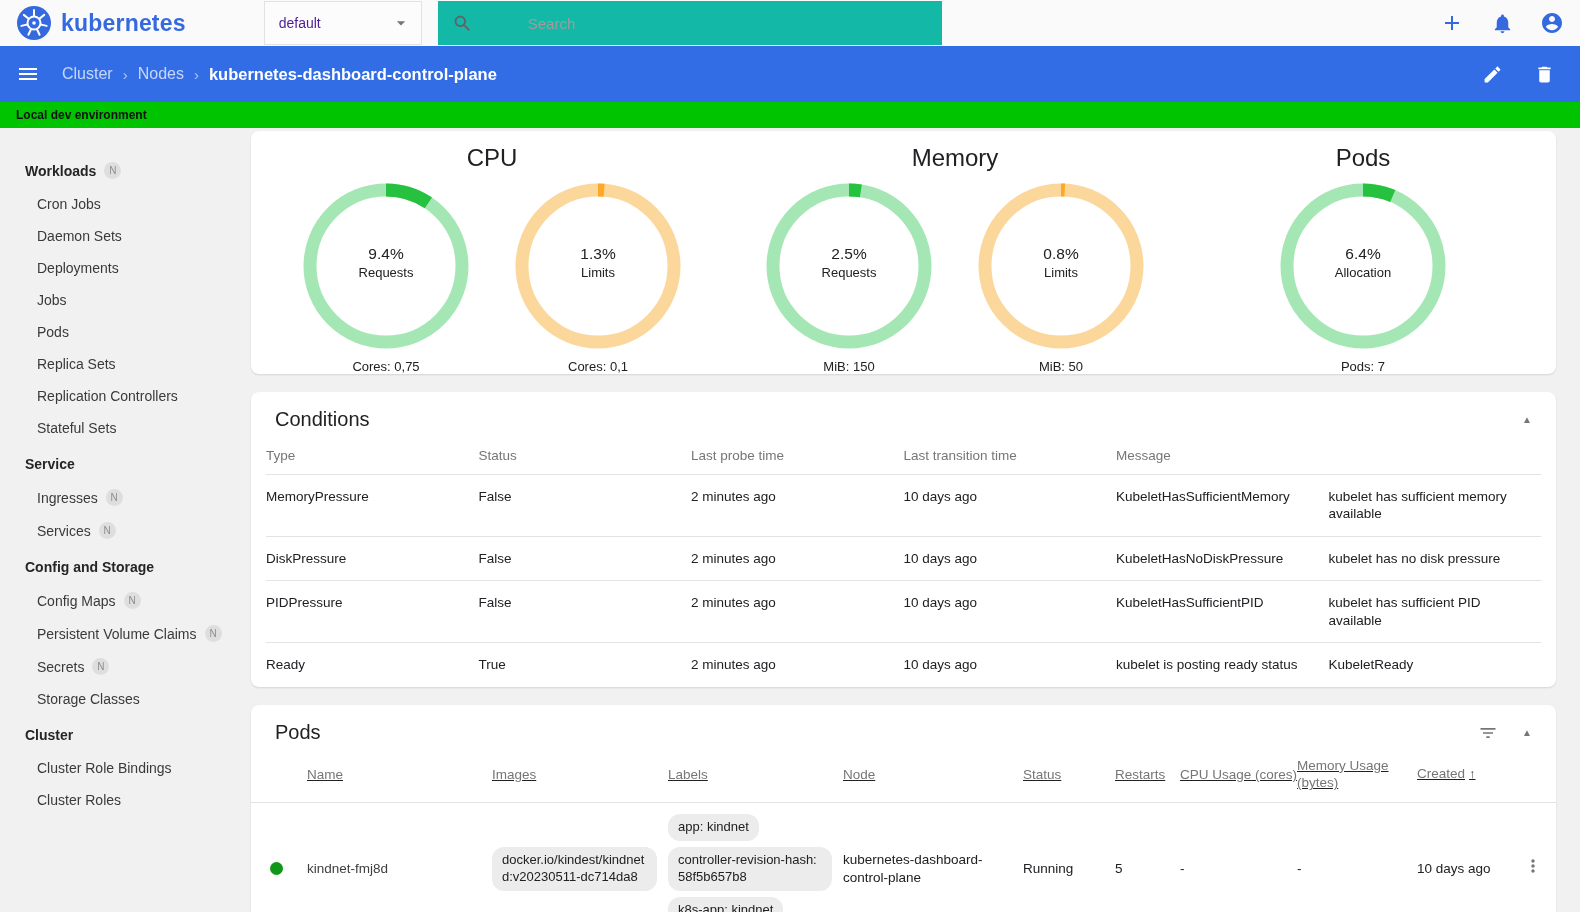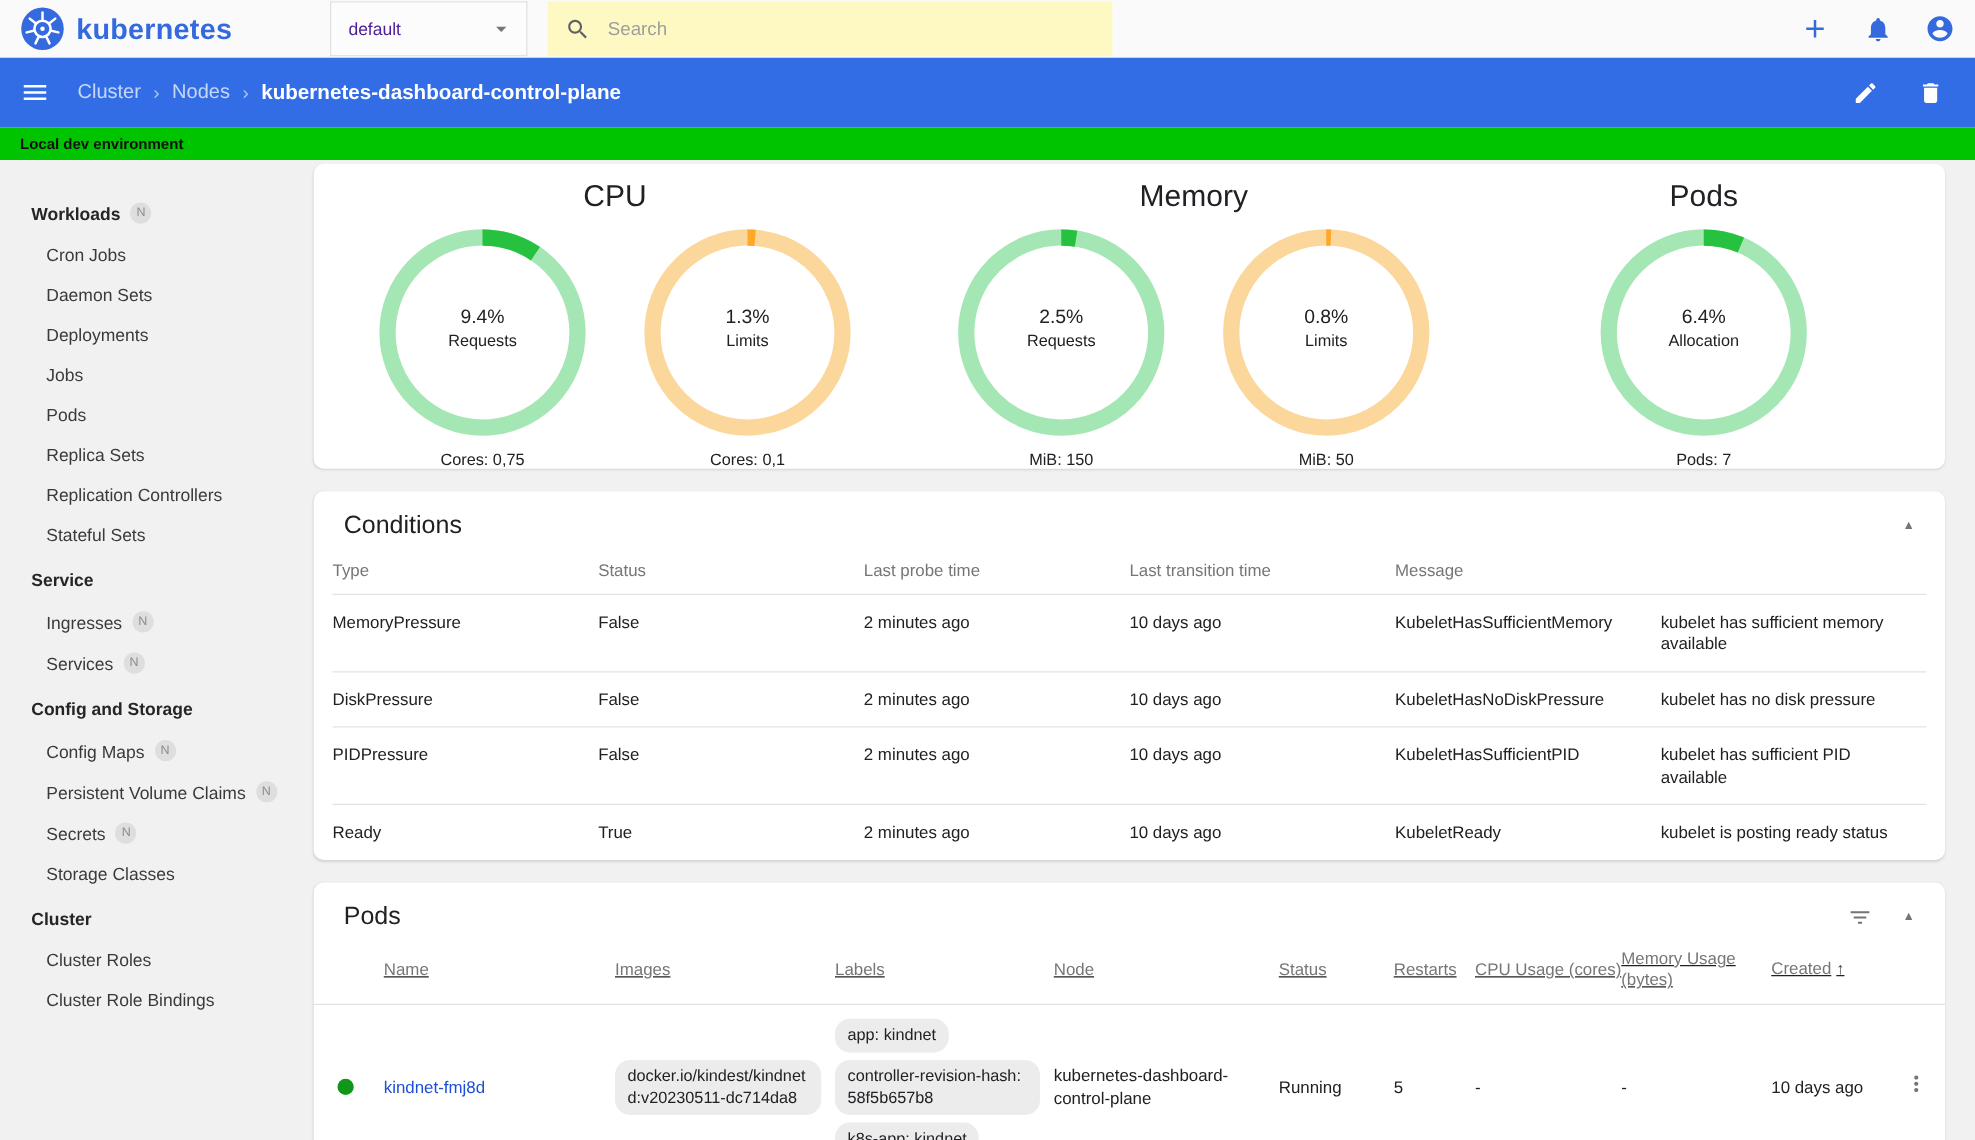--- a/index.html
+++ b/index.html
@@ -6,21 +6,21 @@
   html,body { width:1580px; height:912px; overflow:hidden; }
   body { font-family:"Liberation Sans", sans-serif; background:#f1f1f1; color:#202124; }
 
   
   .topbar { height:46px; background:#fafafa; display:flex; align-items:center; padding:0 16px; position:relative; }
   .brand { display:flex; align-items:center; gap:9px; cursor:pointer; }
   .brand-word { font-size:23px; font-weight:bold; color:#356ade; letter-spacing:.2px; }
   .ns-select { margin-left:78px; width:158px; height:44px; border:1px solid #e2e2e2; background:#fcfcfc;
     display:flex; align-items:center; justify-content:space-between; padding:0 10px 0 14px; cursor:pointer; }
   .ns-select span { font-size:14px; color:#4c1d95; }
-  .searchbox { margin-left:16px; width:452px; height:44px; background:#fef9c3; display:flex; align-items:center; padding:0 14px;justify-content:space-between; }
+  .searchbox { margin-left:16px; width:504px; height:44px; background:#14b8a6; display:flex; align-items:center; padding:0 14px;justify-content:space-between; }
   .searchbox input { border:none; outline:none; background:transparent; font-size:15px; margin-left:14px; width:400px;
     font-family:"Liberation Sans", sans-serif; color:#3c3c3c; }
   .searchbox input::placeholder { color:#9e9e9e; }
   .top-icons { margin-left:auto; display:flex; align-items:center; gap:26px; }
   .icon-btn { background:none; border:none; cursor:pointer; width:24px; height:24px; display:flex; align-items:center; justify-content:center; }
 
   
   .bluebar { height:56px; background:#326de6; display:flex; align-items:center; padding:0 16px; }
   .crumsocket { display:flex; align-items:center; margin-left:22px; gap:10px; }
   .crumb { color:rgba(255,255,255,.72); font-size:16px; cursor:pointer; }
@@ -72,21 +72,21 @@
 
   .ptable { padding:0 0 0 0; }
   .ptable-row { display:grid; grid-template-columns:45px 185px 176px 175px 180px 92px 65px 117px 120px 1fr 44px; align-items:center; }
   .ptable-row > div { padding-left:11px; font-size:13.5px; line-height:1.3; }
   .ptable-row > div:first-child { padding-left:0; }
   .ptable-head { border-bottom:1px solid #e3e3e3;text-decoration:underline; }
   .ptable-head > div { color:#767676; padding-top:6px; padding-bottom:10px; }
   .ptable-head .nowrap { white-space:nowrap; }
   .pod-row { padding-top:8px; }
   .status-dot { width:13px; height:13px; border-radius:50%; background:#109618; margin-left:19px; }
-  .pod-link { color:#1d4ed8; cursor:pointer; text-decoration:none; font-size:13.5px; }
+  .pod-link { color:#404040; cursor:pointer; text-decoration:none; font-size:13.5px; }
   .chip { display:inline-block; background:#ececec; border-radius:12px; padding:5px 10px; font-size:13px;
     line-height:1.3; word-break:break-all; text-align:left; }
   .chip-stack .chip { margin:3px 0; }
   .menu-btn { background:none; border:none; cursor:pointer; }
   .sort-arrow { font-size:13px; color:#444; margin-left:4px; }
 </style>
 </head>
 <body>
 
 <header class="topbar">
@@ -228,24 +228,24 @@
         <span>Secrets</span>
         <span class="nbadge">N</span>
       </div>
       <div class="side-item">
         <span>Storage Classes</span>
       </div>
       <div class="side-header">
         <span>Cluster</span>
       </div>
       <div class="side-item">
+        <span>Cluster Role Bindings</span>
+      </div>
+      <div class="side-item">
         <span>Cluster Roles</span>
-      </div>
-      <div class="side-item">
-        <span>Cluster Role Bindings</span>
       </div>
     </aside>
 
   <main class="main">
 
     <section class="card charts-card">
       <div class="charts-row" id="charts">
           <div class="gauge-group g-cpu">
             <div class="group-title">CPU</div>
             <div class="gauges">
@@ -336,22 +336,22 @@
             <div>2 minutes ago</div>
             <div>10 days ago</div>
             <div>KubeletHasSufficientPID</div>
             <div>kubelet has sufficient PID available</div>
           </div>
           <div class="ctable-row body-row">
             <div>Ready</div>
             <div>True</div>
             <div>2 minutes ago</div>
             <div>10 days ago</div>
+            <div>kubelet is posting ready status</div>
             <div>KubeletReady</div>
-            <div>kubelet is posting ready status</div>
           </div>
         </div>
     </section>
 
     <section class="card section-card">
       <div class="card-head">
         <h2>Pods</h2>
         <div class="head-actions">
           <button class="icon-btn">
             <svg width="20" height="20" viewBox="0 0 24 24" fill="#757575">

